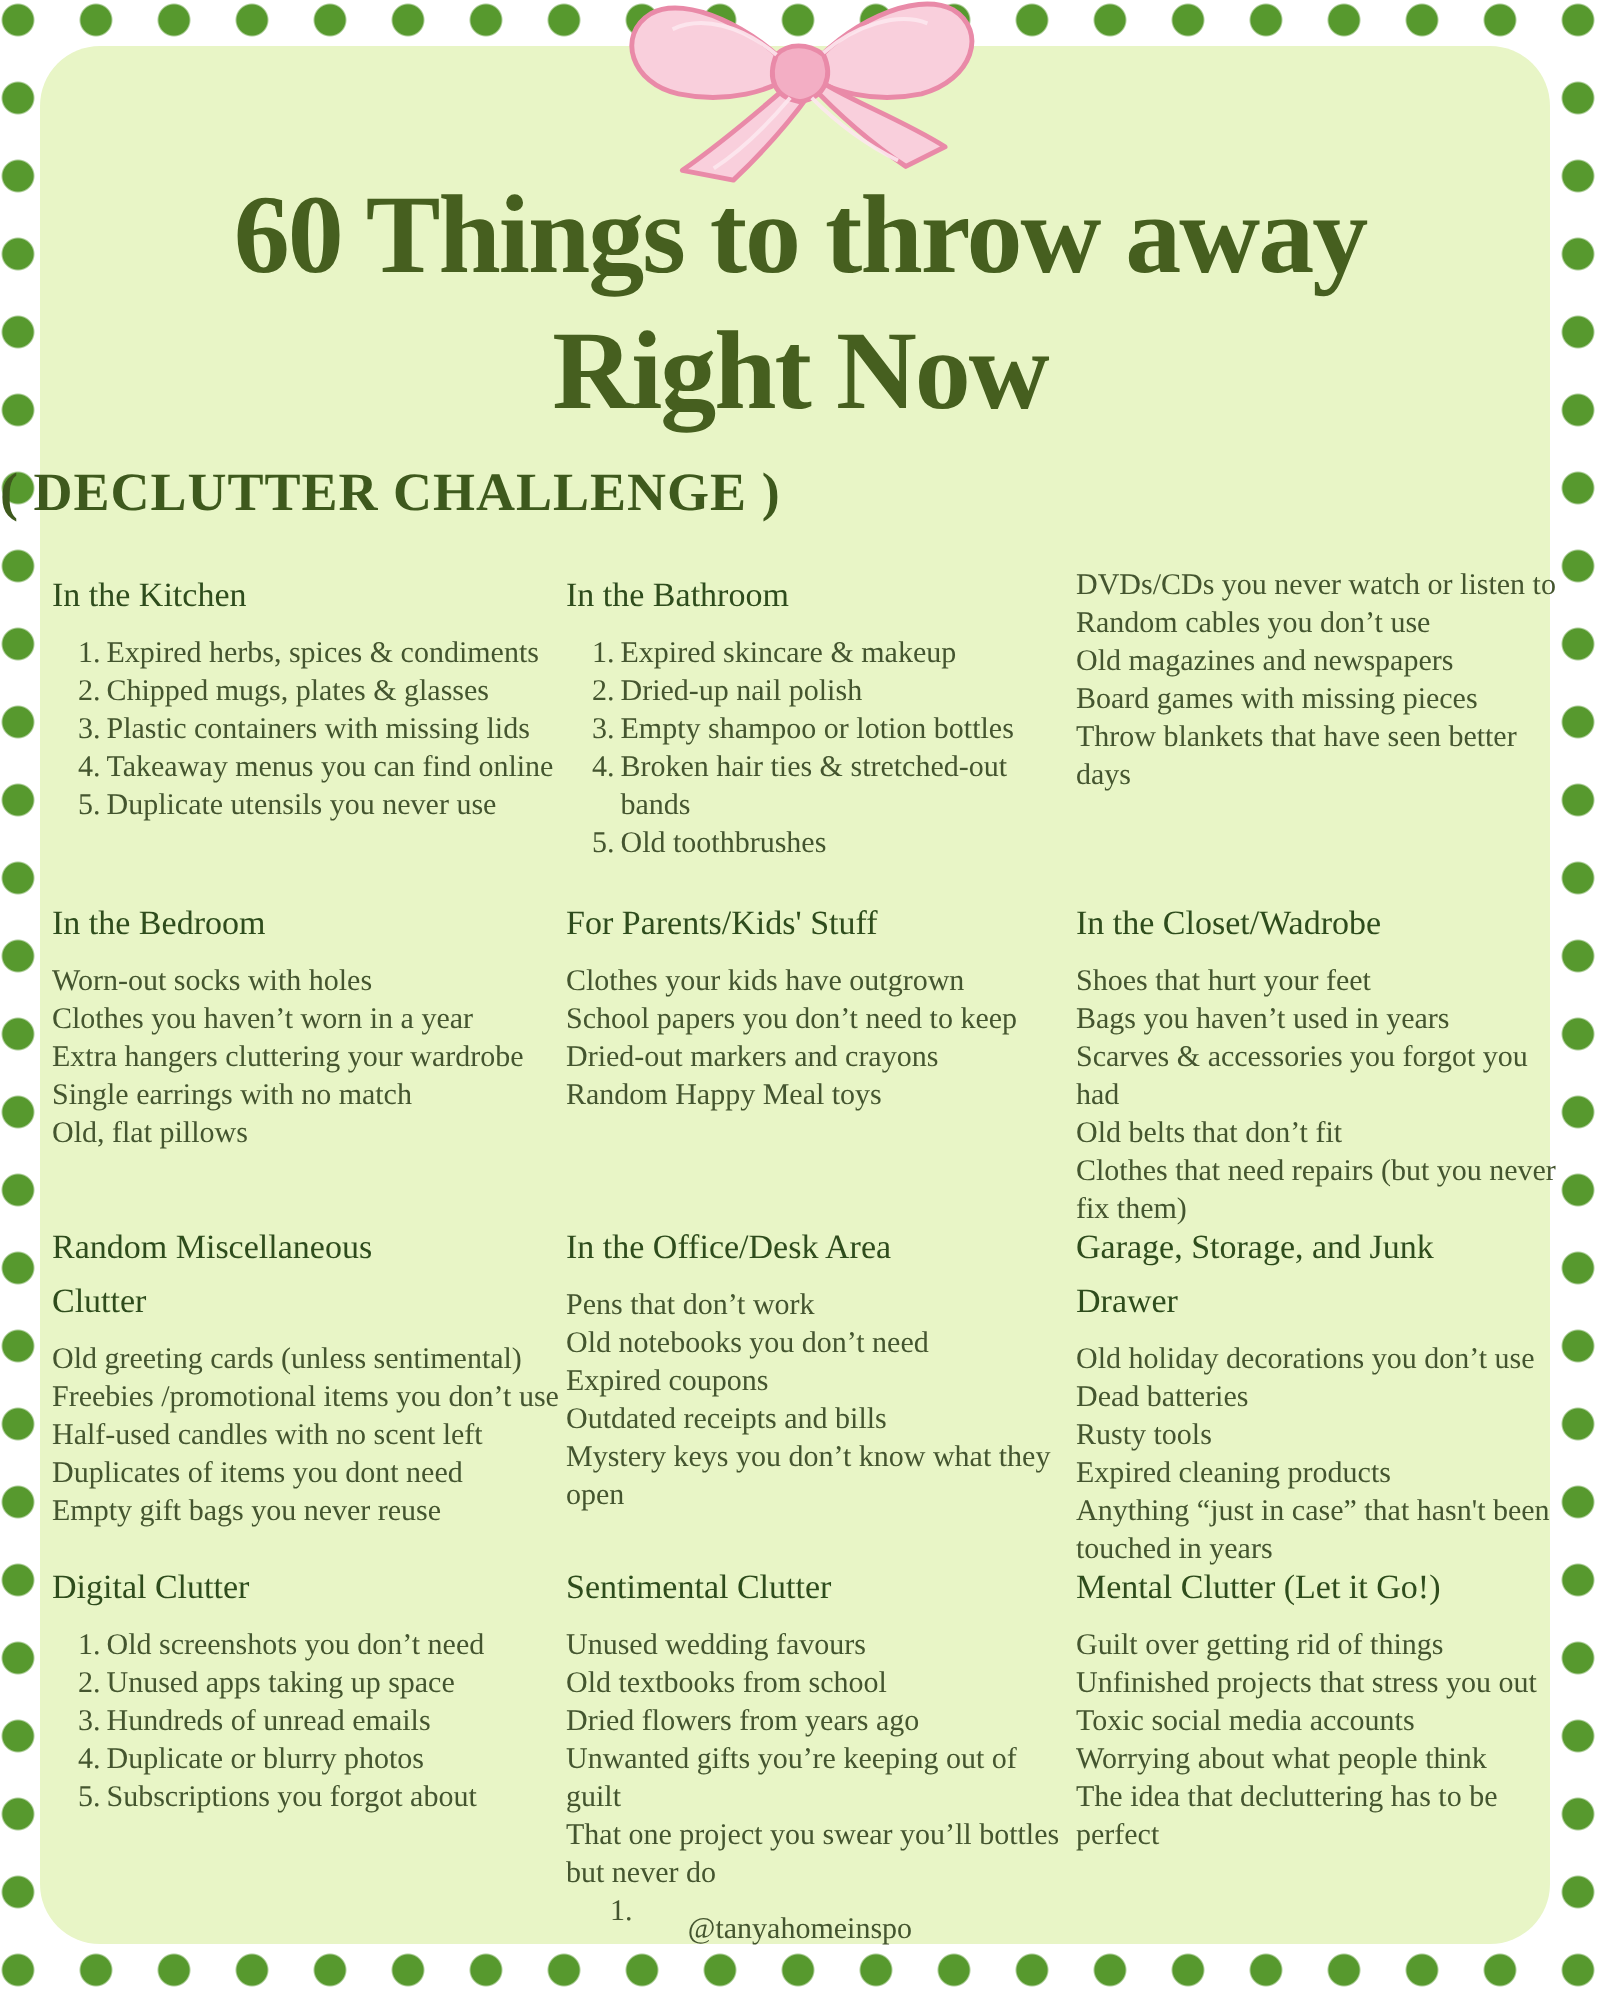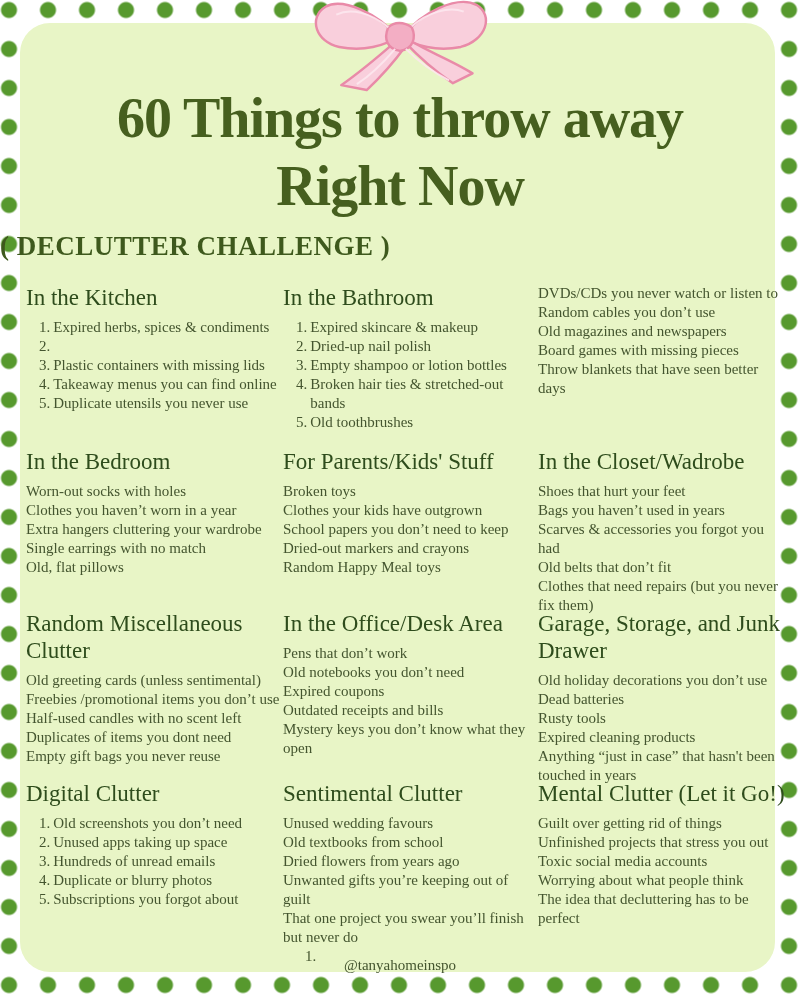--- a/index.html
+++ b/index.html
@@ -35,21 +35,21 @@
   }
   .grid {
     position:absolute; left:26px; top:284px; width:752px;
     display:grid;
     grid-template-columns:257px 255px 1fr;
     grid-template-rows:164px 162px 170px auto;
   }
   .section { min-width:0; overflow:visible; }
   .section-title {
     margin:0 0 7px 0;
-    font-size:23px; font-weight:normal; line-height:27px;
+    font-size:17px; font-weight:normal; line-height:27px;
     color:#2e4c1c;
     white-space:pre;
   }
   .section-list { }
   .item {
     font-size:15px; line-height:19px;
     color:#44552f;
   }
   .numbered-item { display:flex; padding-left:13px; }
   .num { flex:0 0 auto; padding-right:3px; }
@@ -89,20 +89,21 @@
   <div class="grid">
   <section class="section">
     <h2 class="section-title">In the Kitchen</h2>
     <div class="section-list">
           <div class="item numbered-item">
             <span class="num">1.</span>
             <span>Expired herbs, spices &amp; condiments</span>
           </div>
           <div class="item numbered-item">
             <span class="num">2.</span>
+            <span>Chipped mugs, plates &amp; glasses</span>
           </div>
           <div class="item numbered-item">
             <span class="num">3.</span>
             <span>Plastic containers with missing lids</span>
           </div>
           <div class="item numbered-item">
             <span class="num">4.</span>
             <span>Takeaway menus you can find online</span>
           </div>
           <div class="item numbered-item">
@@ -155,21 +156,20 @@
           <div class="item">Clothes you haven’t worn in a year</div>
           <div class="item">Extra hangers cluttering your wardrobe</div>
           <div class="item">Single earrings with no match</div>
           <div class="item">Old, flat pillows</div>
         </div>
   </section>
 
   <section class="section">
     <h2 class="section-title">For Parents/Kids' Stuff</h2>
     <div class="section-list">
-          <div class="item">Broken toys</div>
           <div class="item">Clothes your kids have outgrown</div>
           <div class="item">School papers you don’t need to keep</div>
           <div class="item">Dried-out markers and crayons</div>
           <div class="item">Random Happy Meal toys</div>
         </div>
   </section>
 
   <section class="section">
     <h2 class="section-title">In the Closet/Wadrobe</h2>
     <div class="section-list">
@@ -242,21 +242,21 @@
         </div>
   </section>
 
   <section class="section">
     <h2 class="section-title">Sentimental Clutter</h2>
     <div class="section-list">
           <div class="item">Unused wedding favours</div>
           <div class="item">Old textbooks from school</div>
           <div class="item">Dried flowers from years ago</div>
           <div class="item">Unwanted gifts you’re keeping out of guilt</div>
-          <div class="item">That one project you swear you’ll finish but never do</div>
+          <div class="item">That one project you swear you’ll bottles but never do</div>
           <div class="item trailing-marker">1.</div>
         </div>
   </section>
 
   <section class="section">
     <h2 class="section-title">Mental Clutter (Let it Go!)</h2>
     <div class="section-list">
           <div class="item">Guilt over getting rid of things</div>
           <div class="item">Unfinished projects that stress you out</div>
           <div class="item">Toxic social media accounts</div>

